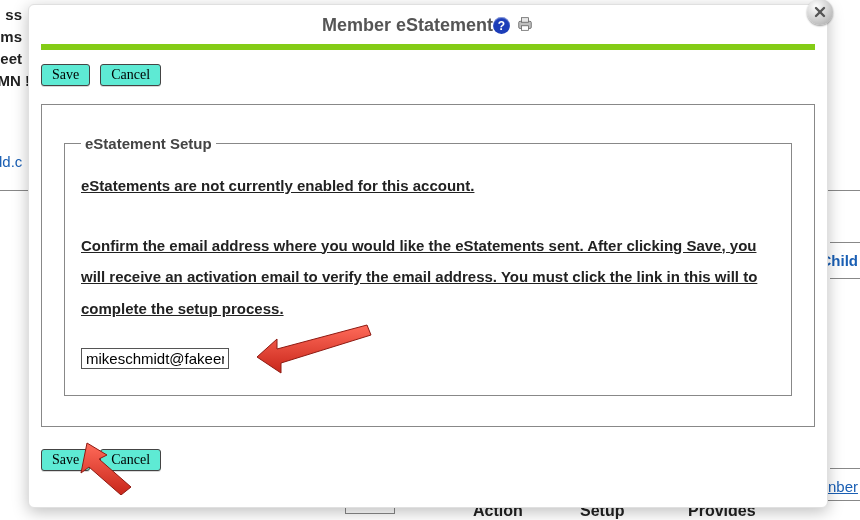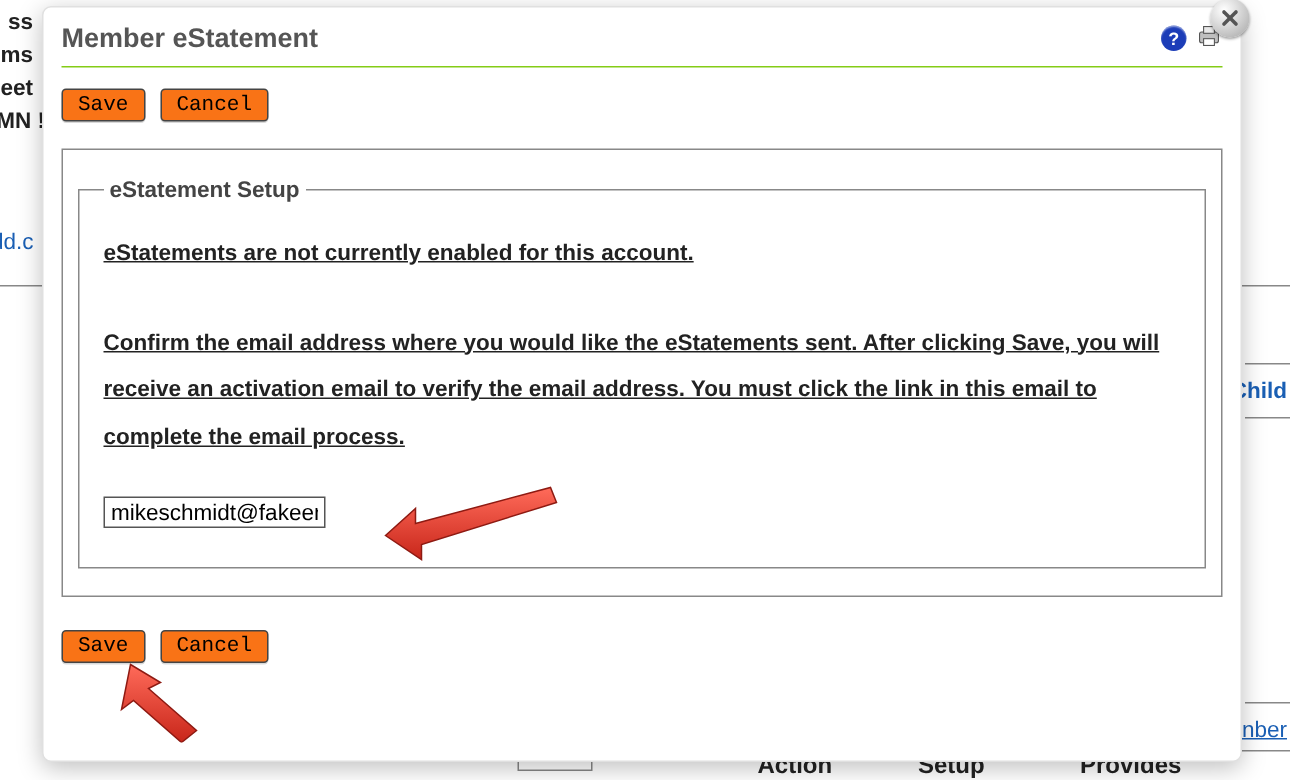--- a/index.html
+++ b/index.html
@@ -37,21 +37,20 @@
     height: 1px;
     background: #888;
     left: 0;
   }
   .bg-bottom-label {
     position: absolute;
     bottom: 0;
     font-weight: 700;
     font-size: 16px;
     color: #222;
-    margin-left: 32px;
   }
 
   .dialog {
     position: absolute;
     left: 28px;
     top: 4px;
     width: 800px;
     height: 504px;
     background: #fff;
     border: 1px solid #e0e0e0;
@@ -74,22 +73,22 @@
     align-items: center;
     justify-content: center;
     cursor: pointer;
     z-index: 20;
   }
   .dialog-close svg { display:block; }
 
   .dialog-header {
     display: flex;
     align-items: center;
-    justify-content: space-between;
-    border-bottom: 1px solid #84cc16;
+    justify-content: center;
+    border-bottom: 6px solid #84cc16;
     padding: 10px 0 8px 0;
   }
   .dialog-title {
     font-size: 18px;
     font-weight: 700;
     color: #555;
   }
   .hdr-icons {
     display: flex;
     gap: 6px;
@@ -105,40 +104,40 @@
     box-shadow: inset 0 1px 1px rgba(255,255,255,0.5);
     cursor: pointer;
   }
 
   .button-row {
     margin-top: 14px;
     display: flex;
     gap: 10px;
   }
   button.ui-btn {
-    background: #f97316;
+    background: #5eead4;
     border: 1px solid #444;
     border-radius: 3px;
     font-size: 14px;
     padding: 2px 10px;
-    font-family: Liberation Mono, monospace;
+    font-family: Liberation Serif, serif;
     box-shadow: 0 1px 0 rgba(0,0,0,0.15);
     cursor: pointer;
     color: #000;
   }
 
   .fs-wrap {
     border: 1px solid #888;
     border-radius: 0;
     margin-top: 18px;
     padding: 18px 10px 18px 10px;
   }
   fieldset.setup {
     border: 1px solid #888;
-    margin: 0;
+    margin: 12px;
     padding: 18px 16px 20px 16px;
   }
   fieldset.setup legend {
     font-size: 15px;
     font-weight: 700;
     color: #444;
     padding: 0 4px;
   }
   .setup-body {
     font-size: 15px;
@@ -210,21 +209,21 @@
   <div class="button-row">
     <button class="ui-btn">Save</button>
     <button class="ui-btn">Cancel</button>
   </div>
 
   <div class="fs-wrap">
     <fieldset class="setup">
       <legend>eStatement Setup</legend>
       <div class="setup-body">
         <div>eStatements are not currently enabled for this account.</div>
-        <div style="margin-top:28px;">Confirm the email address where you would like the eStatements sent. After clicking Save, you will receive an activation email to verify the email address. You must click the link in this email to complete the email process.</div>
+        <div style="margin-top:28px;">Confirm the email address where you would like the eStatements sent. After clicking Save, you will receive an activation email to verify the email address. You must click the link in this will to complete the setup process.</div>
         <input type="text" class="email-input" value="mikeschmidt@fakeemail" style="">
       </div>
     </fieldset>
   </div>
 
   <div class="button-row" style="margin-top:22px;">
     <button class="ui-btn">Save</button>
     <button class="ui-btn">Cancel</button>
   </div>
 

